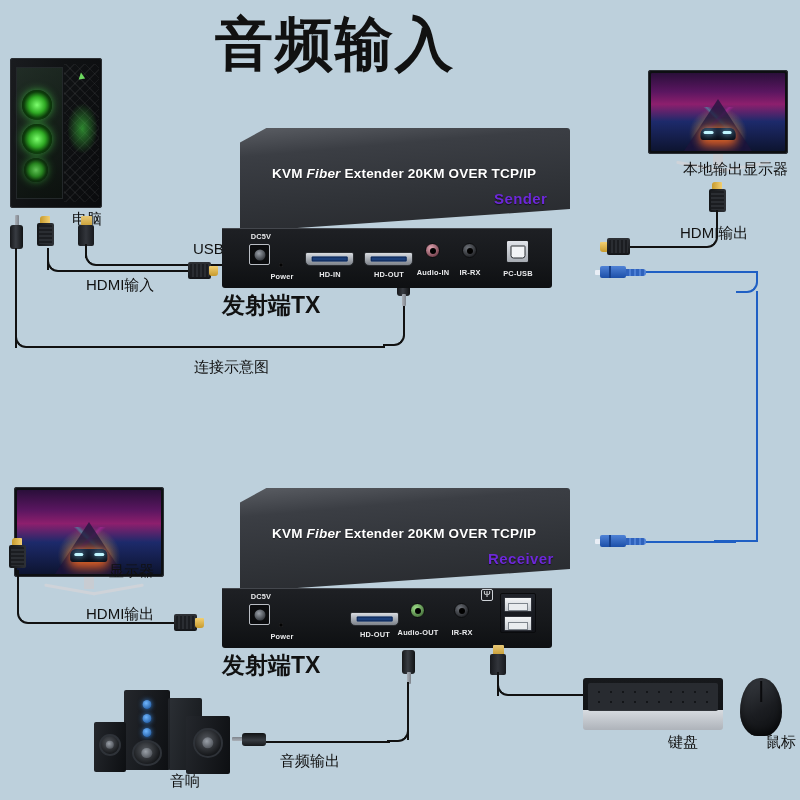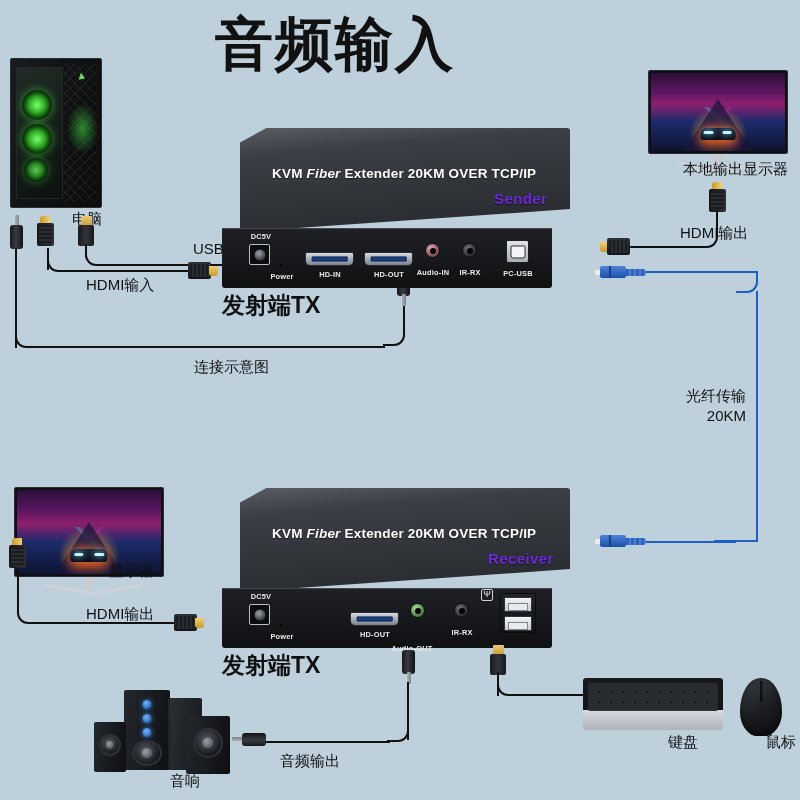--- a/index.html
+++ b/index.html
@@ -473,24 +473,20 @@
   <div class="abs corner corner-blue" style="left:736px; top:271px; width:22px; height:22px; border-width:0 2.4px 2.4px 0; border-radius:0 0 11px 0;"></div>
   <div class="abs wire-blue wire-v" style="left:755.6px; top:291px; height:250px;"></div>
   <div class="abs corner corner-blue" style="left:736px; top:520px; width:22px; height:22px; border-width:0 2.4px 0 0; border-radius:0; border-right-width:2.4px;"></div>
   <div class="abs corner corner-blue" style="left:714px; top:520px; width:44px; height:22px; border-width:0 0 2.4px 0;"></div>
   <div class="abs wire-blue wire-h" style="left:646px; top:540.6px; width:90px;"></div>
   <div class="sc-plug abs" style="left:600px; top:535px;">
     <div class="ferrule"></div>
       <div class="hd"></div>
       <div class="boot"></div>
   </div>
-  <div class="abs lbl lbl-c" style="left:636px; top:386px; width:110px; line-height:1.35;">
-    <div>光纤传输</div>
-    <div>20KM</div>
-  </div>
 
   <div class="mon-frame abs" style="left:14px; top:487px; width:150px; height:90px;">
     <div class="mon-screen">
       <div class="mon-mtn"></div>
       <div class="mon-road"></div>
       <div class="mon-car"></div>
     </div>
   </div>
   <div class="mon-stand-neck abs" style="left:89px; top:577px; width:10px; height:12px;"></div>
   <div class="mon-stand-leg abs" style="left:44px; top:588px; width:52px; transform:rotate(10deg);"></div>
@@ -522,21 +518,21 @@
 
     <div class="port-cap" style="left:22px; top:104px; width:34px;">DC5V</div>
     <div class="dcjack" style="left:27px; top:116px;"></div>
     <div class="led" style="left:57px; top:135px;"></div>
     <div class="port-cap" style="left:40px; top:144px; width:40px;">Power</div>
 
     <div class="hdmi-port" style="left:128px; top:124px; width:49px;"></div>
     <div class="port-cap" style="left:125px; top:142px; width:56px;">HD-OUT</div>
 
     <div class="ajack ajack-green" style="left:188px; top:115px;"></div>
-    <div class="port-cap" style="left:160px; top:140px; width:60px;margin-top:16px;">Audio-OUT</div>
+    <div class="port-cap" style="left:166px; top:140px; width:60px;">Audio-OUT</div>
 
     <div class="ajack" style="left:232px; top:115px;"></div>
     <div class="port-cap" style="left:218px; top:140px; width:44px;">IR-RX</div>
 
     <div class="usb-icon" style="left:259px; top:101px;"></div>
     <div class="usba-stack" style="left:278px; top:105px;">
       <div class="usba-slot"></div>
       <div class="usba-slot"></div>
     </div>
   </div>

